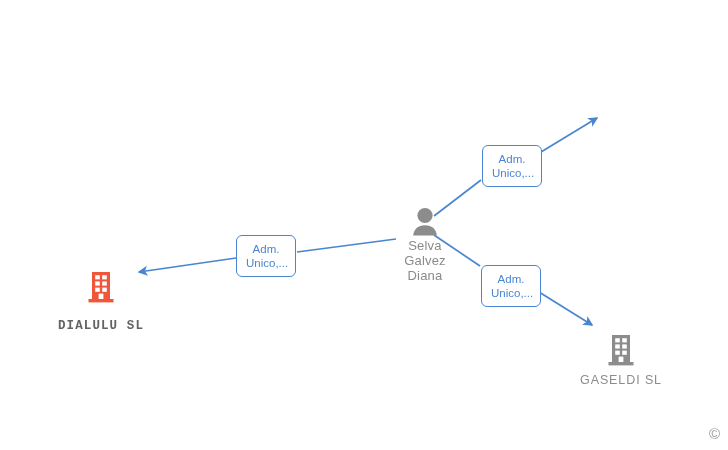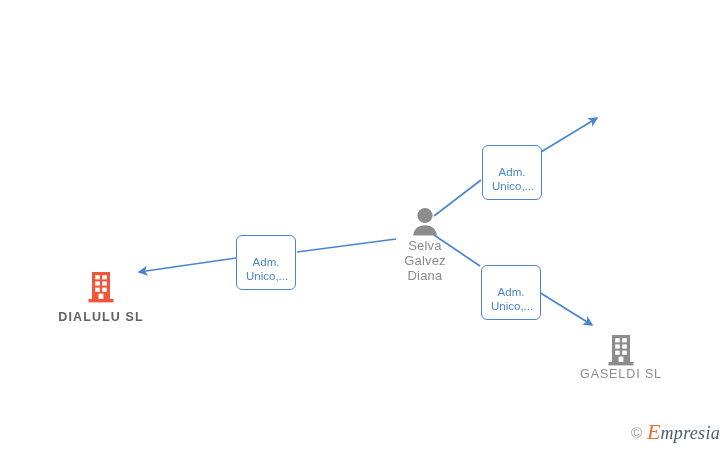--- a/index.html
+++ b/index.html
@@ -24,21 +24,21 @@
   
   .rel-label{
     position:absolute;
     background:#ffffff;
     border:1.4px solid #4a86d0;
     border-radius:6px;
     color:#4a86d0;
     font-size:11.5px;
     line-height:14px;
     text-align:center;
-    padding:19px 9px 6px 9px;
+    padding:6px 9px 6px 9px;
     white-space:pre-line;
     box-sizing:border-box;
   }
 
   
   #watermark{
     position:absolute;right:8px;bottom:6px;
     display:flex;align-items:center;gap:5px;
     font-size:17px;line-height:20px;
   }
@@ -95,47 +95,46 @@
         <rect x="3.5" y="29" width="25" height="3.4" fill="#f0563a"></rect>
         <rect x="10.2" y="5.2" width="4.6" height="4.2" fill="#fff"></rect>
         <rect x="17.2" y="5.2" width="4.6" height="4.2" fill="#fff"></rect>
         <rect x="10.2" y="11.4" width="4.6" height="4.2" fill="#fff"></rect>
         <rect x="17.2" y="11.4" width="4.6" height="4.2" fill="#fff"></rect>
         <rect x="10.2" y="17.6" width="4.6" height="4.2" fill="#fff"></rect>
         <rect x="17.2" y="17.6" width="4.6" height="4.2" fill="#fff"></rect>
         <rect x="13.6" y="23.6" width="4.8" height="5.4" fill="#fff"></rect>
       </svg>
     </span>
-    <div class="node-label company focus" style="margin-top:6px;">DIALULU  SL</div>
+    <div class="node-label company focus" style="margin-top:15px;font-family:Liberation Mono, monospace;">DIALULU  SL</div>
   </div>
 
   <div class="node" style="left:561px;top:333px;width:120px;">
     <span class="icon-wrap">
       <svg width="32" height="34" viewBox="0 0 32 34">
         <rect x="7" y="2" width="18" height="27" fill="#8c8c8c"></rect>
         <rect x="3.5" y="29" width="25" height="3.4" fill="#8c8c8c"></rect>
         <rect x="10.2" y="5.2" width="4.6" height="4.2" fill="#fff"></rect>
         <rect x="17.2" y="5.2" width="4.6" height="4.2" fill="#fff"></rect>
         <rect x="10.2" y="11.4" width="4.6" height="4.2" fill="#fff"></rect>
         <rect x="17.2" y="11.4" width="4.6" height="4.2" fill="#fff"></rect>
         <rect x="10.2" y="17.6" width="4.6" height="4.2" fill="#fff"></rect>
         <rect x="17.2" y="17.6" width="4.6" height="4.2" fill="#fff"></rect>
         <rect x="13.6" y="23.6" width="4.8" height="5.4" fill="#fff"></rect>
       </svg>
     </span>
-    <div class="node-label company" style="text-align:center;">GASELDI  SL</div>
+    <div class="node-label company" style="margin-top:6px;text-align:center;">GASELDI  SL</div>
   </div>
 
   <div class="rel-label" style="left:482px;top:145px;width:60px;">Adm.
 Unico,...</div>
 
   <div class="rel-label" style="left:236px;top:235px;width:60px;">Adm.
 Unico,...</div>
 
   <div class="rel-label" style="left:481px;top:265px;width:60px;">Adm.
 Unico,...</div>
 
   <div id="watermark">
     <span class="copy">©</span>
-    <span class="brand"><span class="cap">E</span><span class="rest">mpresia</span></span>
   </div>
 
 </div>
 
 </body></html>

